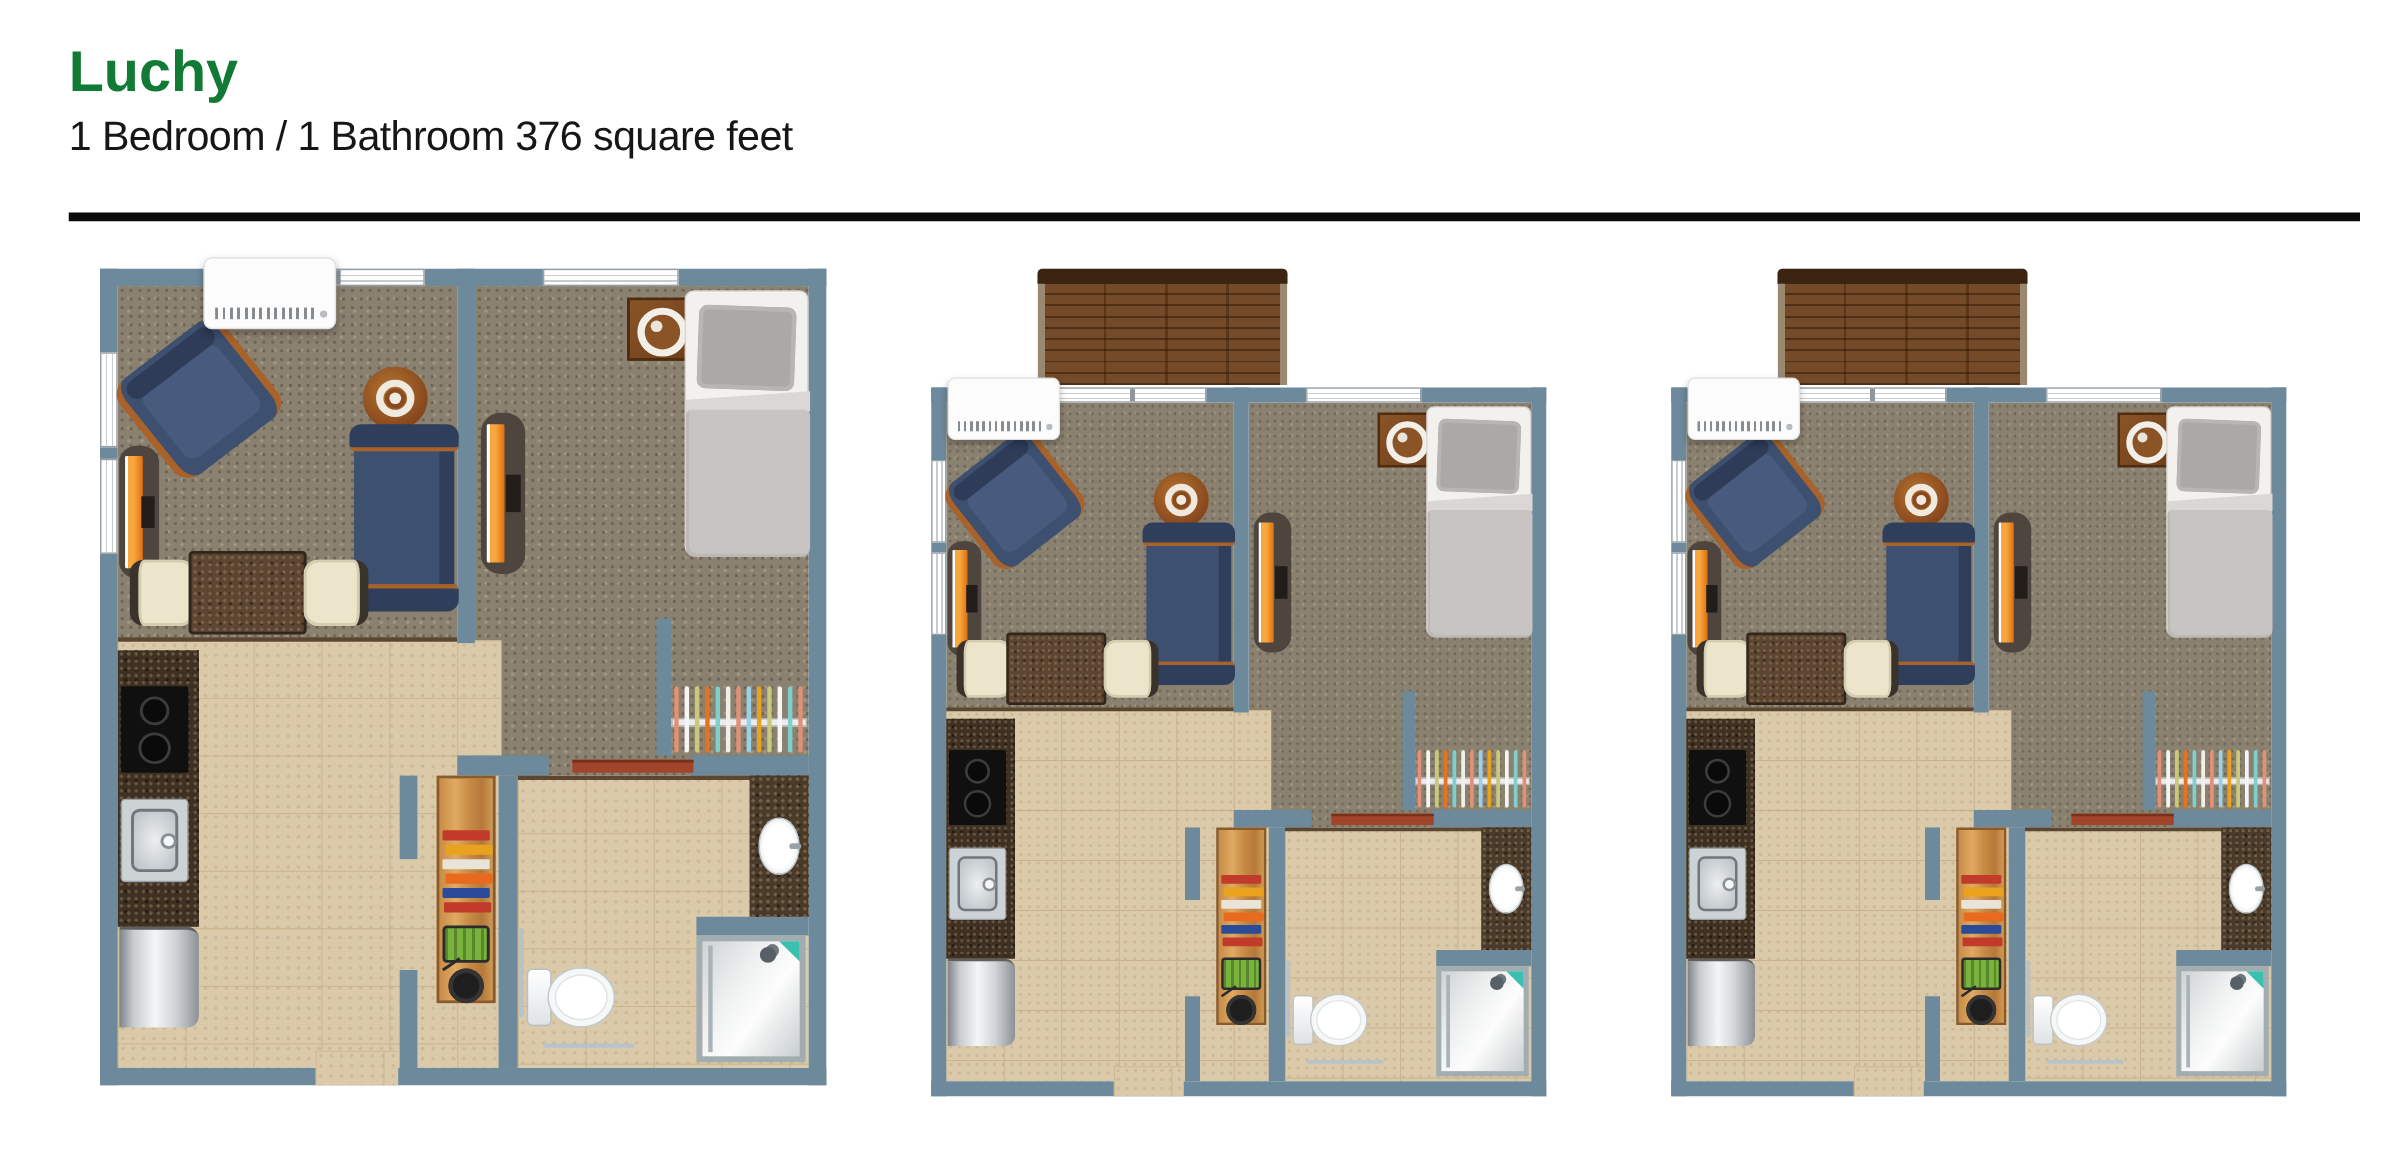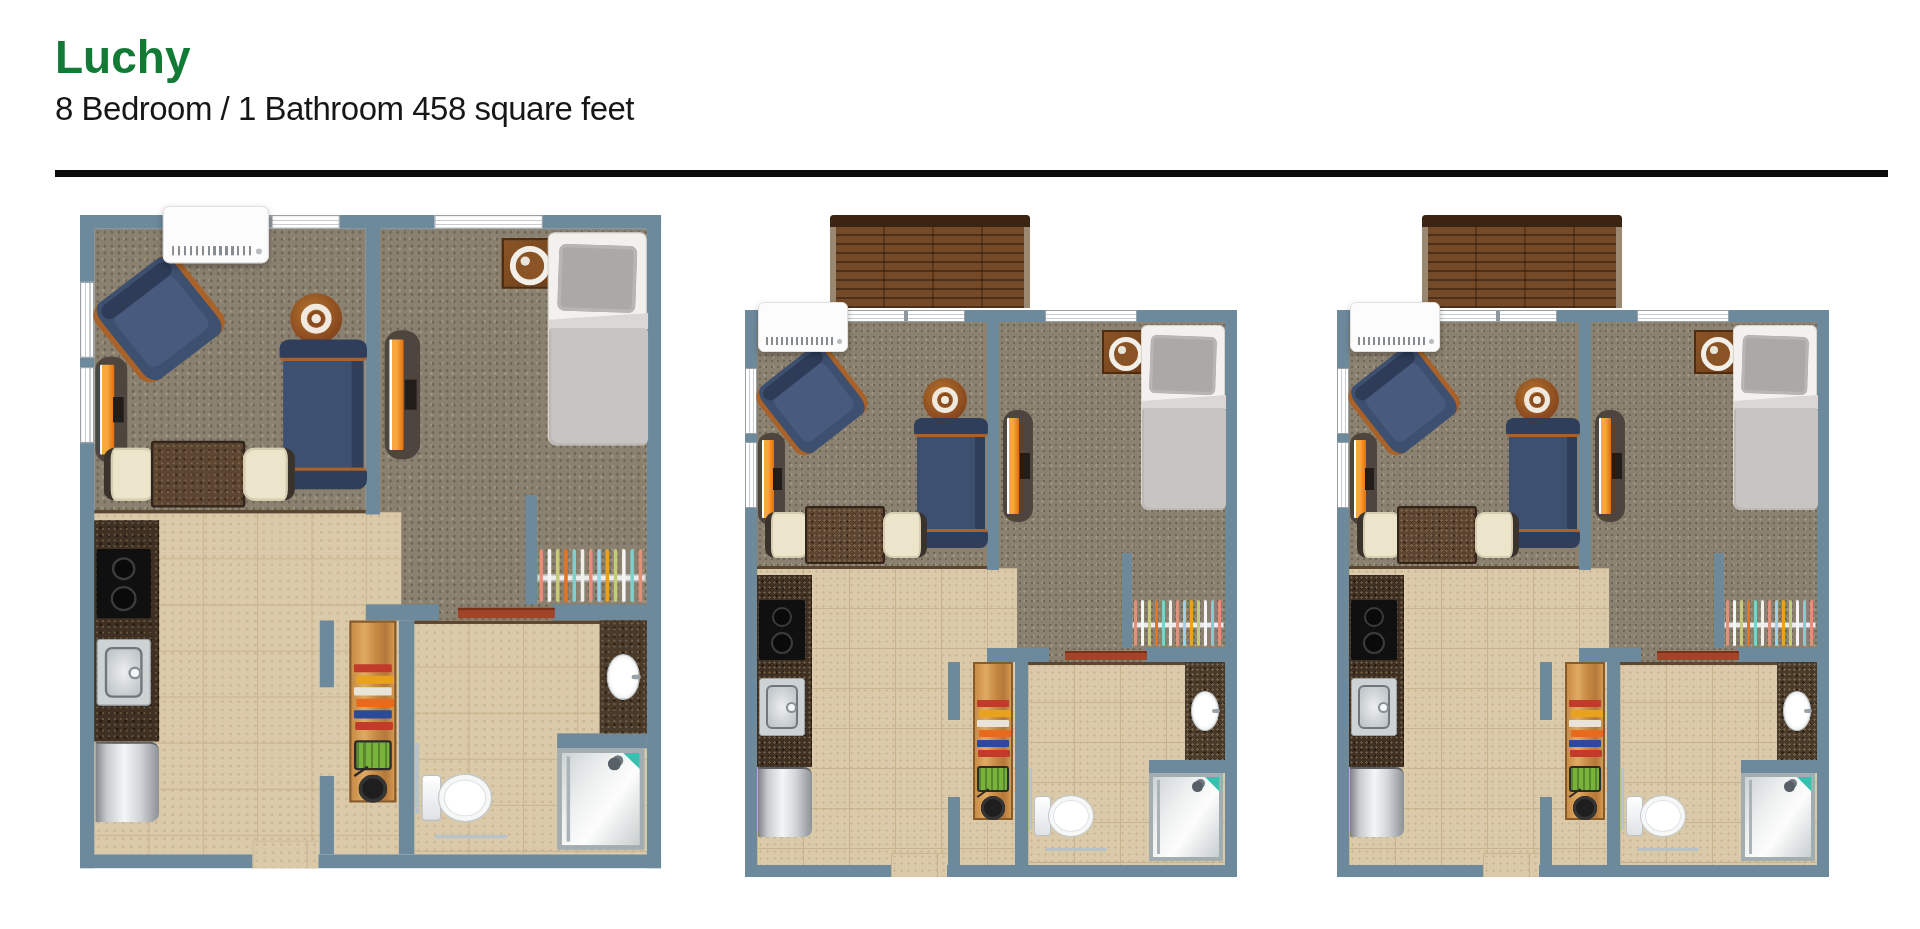--- a/index.html
+++ b/index.html
@@ -199,21 +199,21 @@
       box-shadow:3px -3px 0 -1px #6f7a80;}
   .sh-shelf{right:0;top:0;width:0;height:0;border-style:solid;border-width:0 14px 14px 0;border-color:transparent #3ac0b0 transparent transparent;}
 </style>
 </head>
 <body>
 
 <div class="page">
 
   <header class="hdr">
     <h1 class="title">Luchy</h1>
-    <p class="subtitle">8 Bedroom / 1 Bathroom 458 square feet</p>
+    <p class="subtitle">1 Bedroom / 1 Bathroom 376 square feet</p>
   </header>
   <div class="divider"></div>
 
   <main>
       <figure class="plan plan--a plan--nodeck" aria-label="Luchy unit floor plan">
 
     <div class="floor carpet f-liv"></div>
     <div class="floor carpet f-bed"></div>
     <div class="floor tile f-kit"></div>
     <div class="floor tile f-bath"></div>

